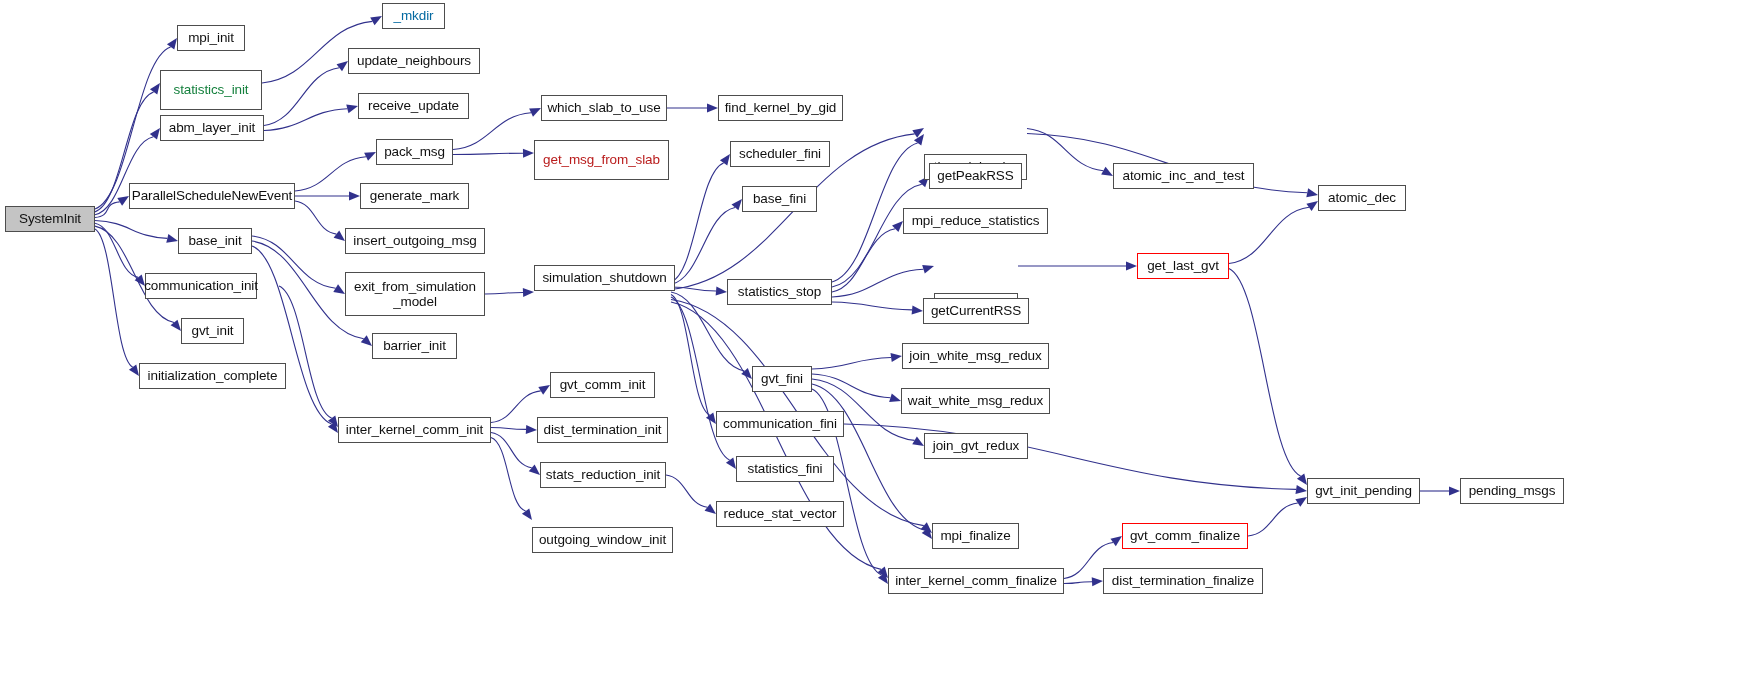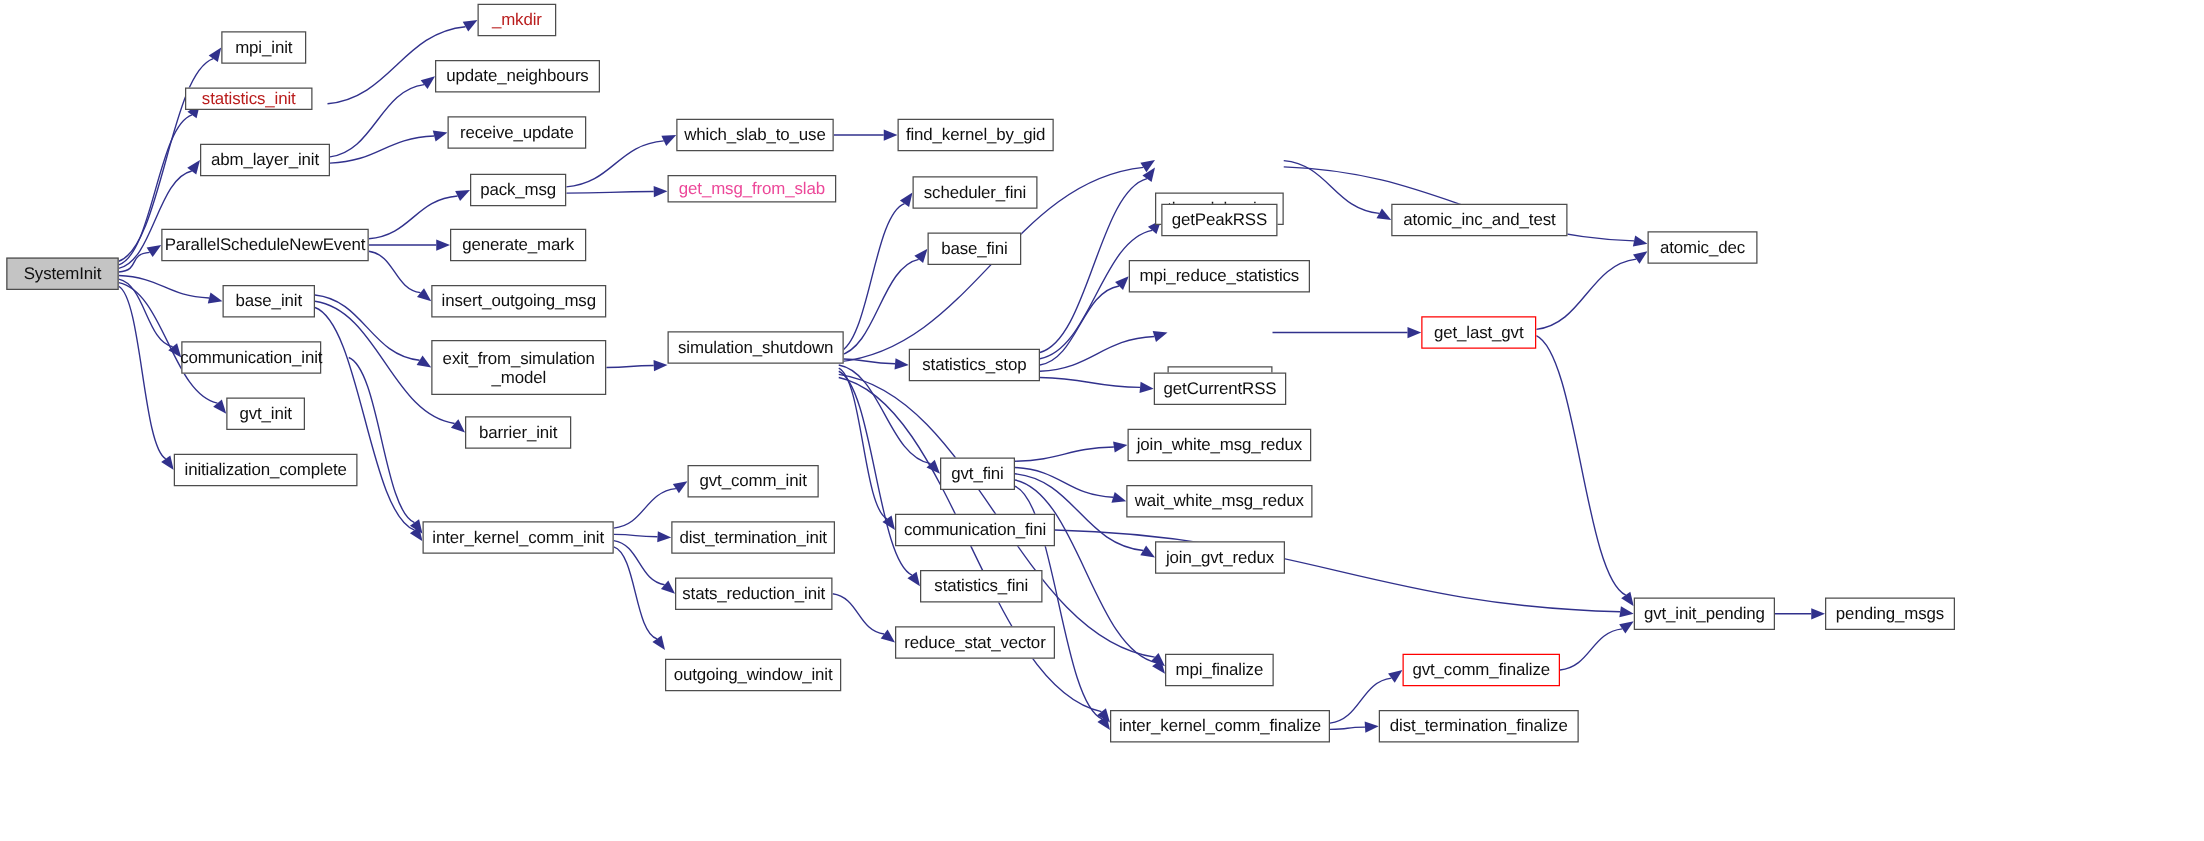--- a/index.html
+++ b/index.html
@@ -165,39 +165,39 @@
       <path d="M 491 432.5 C 511.58 435.475, 511.1102184774566 464.8175364345287, 531.6902184774566 467.7925364345287" fill="none" stroke="#31318c" stroke-width="1.1"></path>
       <polygon points="540 475 528.7417106552183 471.1919925119328 534.6387262996949 464.3930803571246" fill="#31318c"></polygon>
       <path d="M 491 437.5 C 509 443.275, 507.6014860158973 505.27742944731693, 525.6014860158973 511.0524294473169" fill="none" stroke="#31318c" stroke-width="1.1"></path>
       <polygon points="532 520 521.9411162443452 513.6700033499044 529.2618557874495 508.43485554472943" fill="#31318c"></polygon>
       <path d="M 666 475 C 687 477.73, 686.3264746338043 504.50465021436736, 707.3264746338043 507.2346502143674" fill="none" stroke="#31318c" stroke-width="1.1"></path>
       <polygon points="716 514 704.5588315396818 510.78291059144743 710.0941177279268 503.6863898372873" fill="#31318c"></polygon>
     </svg>
   <div id="node-layer">
       <div class="gnode root" style="left: 5px; top: 206px; width: 90px; height: 26px; color: rgb(16, 16, 16); background: rgb(196, 196, 196); border-color: rgb(77, 77, 77);"><span class="nlabel">SystemInit</span></div>
       <div class="gnode" style="left: 177px; top: 25px; width: 68px; height: 26px; color: rgb(16, 16, 16); background: rgb(255, 255, 255); border-color: rgb(77, 77, 77);"><span class="nlabel">mpi_init</span></div>
-      <div class="gnode" style="left: 148px; top: 70px; width: 102px; height: 18px; color: #b91c1c; background: rgb(255, 255, 255); border-color: rgb(77, 77, 77);"><span class="nlabel">statistics_init</span></div>
+      <div class="gnode" style="left: 160px; top: 70px; width: 102px; height: 40px; color: #15803d; background: rgb(255, 255, 255); border-color: rgb(77, 77, 77);"><span class="nlabel">statistics_init</span></div>
       <div class="gnode" style="left: 160px; top: 115px; width: 104px; height: 26px; color: rgb(16, 16, 16); background: rgb(255, 255, 255); border-color: rgb(77, 77, 77);"><span class="nlabel">abm_layer_init</span></div>
       <div class="gnode" style="left: 129px; top: 183px; width: 166px; height: 26px; color: rgb(16, 16, 16); background: rgb(255, 255, 255); border-color: rgb(77, 77, 77);"><span class="nlabel">ParallelScheduleNewEvent</span></div>
       <div class="gnode" style="left: 178px; top: 228px; width: 74px; height: 26px; color: rgb(16, 16, 16); background: rgb(255, 255, 255); border-color: rgb(77, 77, 77);"><span class="nlabel">base_init</span></div>
       <div class="gnode" style="left: 145px; top: 273px; width: 112px; height: 26px; color: rgb(16, 16, 16); background: rgb(255, 255, 255); border-color: rgb(77, 77, 77);"><span class="nlabel">communication_init</span></div>
       <div class="gnode" style="left: 181px; top: 318px; width: 63px; height: 26px; color: rgb(16, 16, 16); background: rgb(255, 255, 255); border-color: rgb(77, 77, 77);"><span class="nlabel">gvt_init</span></div>
       <div class="gnode" style="left: 139px; top: 363px; width: 147px; height: 26px; color: rgb(16, 16, 16); background: rgb(255, 255, 255); border-color: rgb(77, 77, 77);"><span class="nlabel">initialization_complete</span></div>
-      <div class="gnode" style="left: 382px; top: 3px; width: 63px; height: 26px; color: #b91c1c; background: rgb(255, 255, 255); border-color: rgb(77, 77, 77);"><span class="nlabel">_mkdir</span></div>
+      <div class="gnode" style="left: 382px; top: 3px; width: 63px; height: 26px; color: #0369a1; background: rgb(255, 255, 255); border-color: rgb(77, 77, 77);"><span class="nlabel">_mkdir</span></div>
       <div class="gnode" style="left: 348px; top: 48px; width: 132px; height: 26px; color: rgb(16, 16, 16); background: rgb(255, 255, 255); border-color: rgb(77, 77, 77);"><span class="nlabel">update_neighbours</span></div>
       <div class="gnode" style="left: 358px; top: 93px; width: 111px; height: 26px; color: rgb(16, 16, 16); background: rgb(255, 255, 255); border-color: rgb(77, 77, 77);"><span class="nlabel">receive_update</span></div>
       <div class="gnode" style="left: 376px; top: 139px; width: 77px; height: 26px; color: rgb(16, 16, 16); background: rgb(255, 255, 255); border-color: rgb(77, 77, 77);"><span class="nlabel">pack_msg</span></div>
       <div class="gnode" style="left: 360px; top: 183px; width: 109px; height: 26px; color: rgb(16, 16, 16); background: rgb(255, 255, 255); border-color: rgb(77, 77, 77);"><span class="nlabel">generate_mark</span></div>
       <div class="gnode" style="left: 345px; top: 228px; width: 140px; height: 26px; color: rgb(16, 16, 16); background: rgb(255, 255, 255); border-color: rgb(77, 77, 77);"><span class="nlabel">insert_outgoing_msg</span></div>
       <div class="gnode" style="left: 345px; top: 272px; width: 140px; height: 44px; color: rgb(16, 16, 16); background: rgb(255, 255, 255); border-color: rgb(77, 77, 77);"><span class="nlabel">exit_from_simulation
 _model</span></div>
       <div class="gnode" style="left: 372px; top: 333px; width: 85px; height: 26px; color: rgb(16, 16, 16); background: rgb(255, 255, 255); border-color: rgb(77, 77, 77);"><span class="nlabel">barrier_init</span></div>
       <div class="gnode" style="left: 338px; top: 417px; width: 153px; height: 26px; color: rgb(16, 16, 16); background: rgb(255, 255, 255); border-color: rgb(77, 77, 77);"><span class="nlabel">inter_kernel_comm_init</span></div>
       <div class="gnode" style="left: 541px; top: 95px; width: 126px; height: 26px; color: rgb(16, 16, 16); background: rgb(255, 255, 255); border-color: rgb(77, 77, 77);"><span class="nlabel">which_slab_to_use</span></div>
-      <div class="gnode" style="left: 534px; top: 140px; width: 135px; height: 22px; color: #ec4899; background: rgb(255, 255, 255); border-color: rgb(77, 77, 77);"><span class="nlabel">get_msg_from_slab</span></div>
+      <div class="gnode" style="left: 534px; top: 140px; width: 135px; height: 40px; color: #b91c1c; background: rgb(255, 255, 255); border-color: rgb(77, 77, 77);"><span class="nlabel">get_msg_from_slab</span></div>
       <div class="gnode" style="left: 534px; top: 265px; width: 141px; height: 26px; color: rgb(16, 16, 16); background: rgb(255, 255, 255); border-color: rgb(77, 77, 77);"><span class="nlabel">simulation_shutdown</span></div>
       <div class="gnode" style="left: 550px; top: 372px; width: 105px; height: 26px; color: rgb(16, 16, 16); background: rgb(255, 255, 255); border-color: rgb(77, 77, 77);"><span class="nlabel">gvt_comm_init</span></div>
       <div class="gnode" style="left: 537px; top: 417px; width: 131px; height: 26px; color: rgb(16, 16, 16); background: rgb(255, 255, 255); border-color: rgb(77, 77, 77);"><span class="nlabel">dist_termination_init</span></div>
       <div class="gnode" style="left: 540px; top: 462px; width: 126px; height: 26px; color: rgb(16, 16, 16); background: rgb(255, 255, 255); border-color: rgb(77, 77, 77);"><span class="nlabel">stats_reduction_init</span></div>
       <div class="gnode" style="left: 532px; top: 527px; width: 141px; height: 26px; color: rgb(16, 16, 16); background: rgb(255, 255, 255); border-color: rgb(77, 77, 77);"><span class="nlabel">outgoing_window_init</span></div>
       <div class="gnode" style="left: 718px; top: 95px; width: 125px; height: 26px; color: rgb(16, 16, 16); background: rgb(255, 255, 255); border-color: rgb(77, 77, 77);"><span class="nlabel">find_kernel_by_gid</span></div>
       <div class="gnode" style="left: 730px; top: 141px; width: 100px; height: 26px; color: rgb(16, 16, 16); background: rgb(255, 255, 255); border-color: rgb(77, 77, 77);"><span class="nlabel">scheduler_fini</span></div>
       <div class="gnode" style="left: 742px; top: 186px; width: 75px; height: 26px; color: rgb(16, 16, 16); background: rgb(255, 255, 255); border-color: rgb(77, 77, 77);"><span class="nlabel">base_fini</span></div>
       <div class="gnode" style="left: 727px; top: 279px; width: 105px; height: 26px; color: rgb(16, 16, 16); background: rgb(255, 255, 255); border-color: rgb(77, 77, 77);"><span class="nlabel">statistics_stop</span></div>
       <div class="gnode" style="left: 752px; top: 366px; width: 60px; height: 26px; color: rgb(16, 16, 16); background: rgb(255, 255, 255); border-color: rgb(77, 77, 77);"><span class="nlabel">gvt_fini</span></div>

